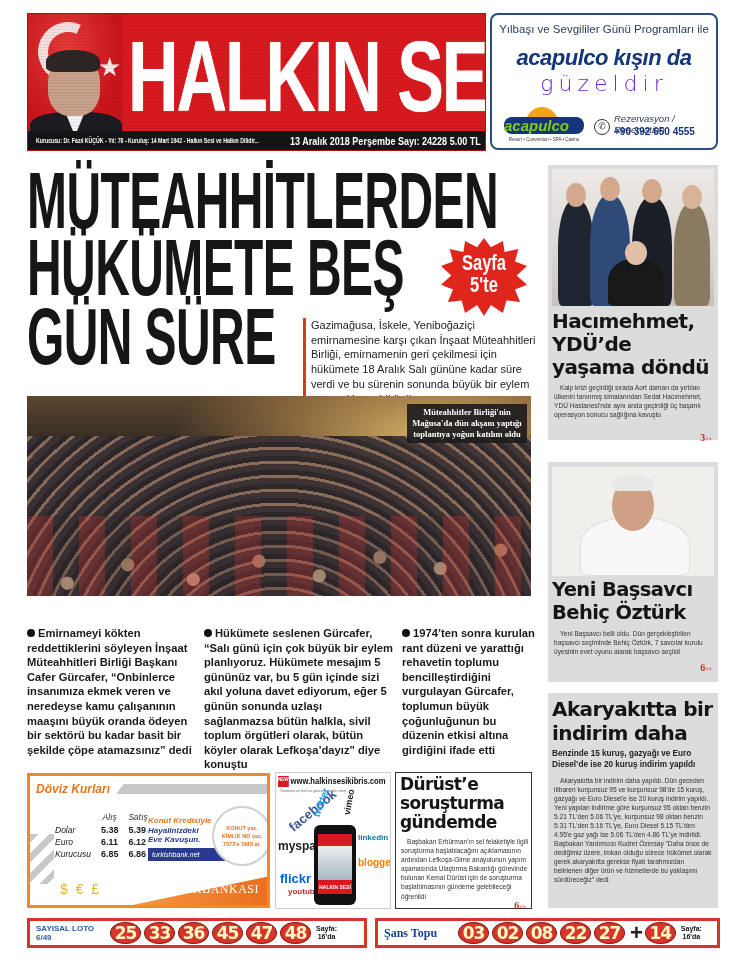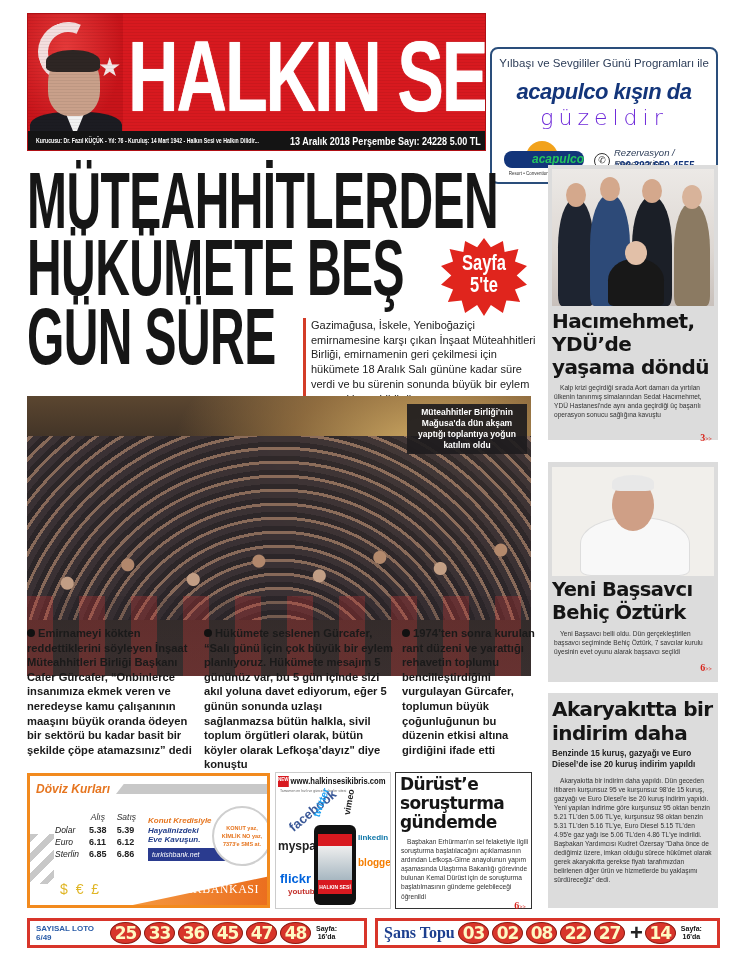--- a/index.html
+++ b/index.html
@@ -16,47 +16,47 @@
   .portrait-head { position: absolute; left: 18px; top: 10px; width: 52px; height: 62px; background: #c9a08a; border-radius: 45% 45% 40% 40%; }
   .portrait-hair { position: absolute; left: 16px; top: 6px; width: 54px; height: 22px; background: #2e2624; border-radius: 50% 50% 20% 20%; }
   .portrait-suit { position: absolute; left: 0; top: 68px; width: 92px; height: 32px; background: #1c1c22; border-radius: 40% 40% 0 0; }
   .portrait-shirt { position: absolute; left: 36px; top: 70px; width: 18px; height: 22px; background: #f2f2f2; clip-path: polygon(0 0, 100% 0, 50% 100%); }
   .masthead-title { position: absolute; left: 100px; top: 6px; width: 355px; height: 112px; color: #fff; font-family: "Liberation Sans", sans-serif; font-weight: 900; font-size: 100px; line-height: 112px; letter-spacing: -3px; transform: scaleX(0.7); transform-origin: left center; white-space: nowrap; text-shadow: 0 0 1px #fff; }
   .masthead-bar { position: absolute; left: 0; bottom: 0; width: 100%; height: 19px; background: #141414; color: #fff; display: flex; align-items: center; padding: 0 8px; white-space: nowrap; }
   .masthead-founder { font-size: 6.5px; font-weight: 700; transform: scaleX(0.8); transform-origin: left center; width: 260px; }
   .masthead-issue { font-size: 11px; font-weight: 700; margin-left: -6px; transform: scaleX(0.82); transform-origin: left center; }
 
   
-  .ad-acapulco { position: absolute; left: 490px; top: 13px; width: 228px; height: 137px; border: 2px solid #2a4e7b; border-radius: 8px; background: #fff; margin-top: 34px; }
+  .ad-acapulco { position: absolute; left: 490px; top: 13px; width: 228px; height: 137px; border: 2px solid #2a4e7b; border-radius: 8px; background: #fff; }
   .ad-acapulco .line1 { position: absolute; top: 8px; left: 0; width: 100%; text-align: center; font-size: 11.5px; color: #2d3d58; }
   .ad-acapulco .line2 { position: absolute; top: 30px; left: 0; width: 100%; text-align: center; font-size: 22px; font-weight: 700; font-style: italic; color: #13357a; letter-spacing: -0.5px; }
   .ad-acapulco .line3 { position: absolute; top: 56px; left: 0; width: 100%; text-align: center; font-size: 22px; color: #6d28d9; letter-spacing: 5px; font-family: "DejaVu Sans", sans-serif; font-weight: 300; }
   .ad-logo { position: absolute; left: 12px; top: 92px; width: 80px; height: 40px; }
   .ad-logo-sun { position: absolute; left: 22px; top: 0; width: 32px; height: 16px; background: #f2a21b; border-radius: 16px 16px 0 0; }
-  .ad-logo-text { position: absolute; left: 0; top: 10px; width: 80px; text-align: right; font-size: 12px; font-weight: 900; font-style: italic; color: #22c55e; background: #13357a; border-radius: 8px; line-height: 17px; }
+  .ad-logo-text { position: absolute; left: 0; top: 10px; width: 80px; text-align: left; font-size: 15px; font-weight: 900; font-style: italic; color: #84cc16; background: #13357a; border-radius: 8px; line-height: 17px; }
   .ad-logo-sub { position: absolute; left: 0; top: 30px; width: 80px; text-align: center; font-size: 4.5px; color: #333; }
   .ad-phone-icon { position: absolute; left: 102px; top: 104px; width: 16px; height: 16px; border: 1.5px solid #333; border-radius: 50%; font-size: 9px; line-height: 13px; text-align: center; color: #333; }
   .ad-res { position: absolute; left: 122px; top: 98px; font-size: 9.5px; font-style: italic; color: #2d3d58; }
   .ad-phone { position: absolute; left: 122px; top: 111px; font-size: 10px; font-weight: 700; color: #13357a; }
 
   
   .headline { position: absolute; left: 27px; top: 165px; width: 510px; font-family: "Liberation Sans", sans-serif; font-weight: 900; color: #161616; white-space: nowrap; }
   .headline .hl { position: absolute; left: 0; font-size: 80px; line-height: 72px; transform: scaleX(0.6); transform-origin: left top; letter-spacing: -1px; }
   .hl1 { top: 0; }
   .hl2 { top: 67px; }
   .hl3 { top: 136px; }
   .burst { position: absolute; left: 441px; top: 238px; width: 86px; height: 78px; background: #e0251d; clip-path: polygon(50% 0%,58% 12%,72% 4%,74% 18%,90% 14%,86% 30%,100% 36%,88% 48%,100% 60%,86% 66%,92% 82%,76% 80%,72% 96%,58% 86%,50% 100%,42% 86%,28% 96%,24% 80%,8% 82%,14% 66%,0% 60%,12% 48%,0% 36%,14% 30%,10% 14%,26% 18%,28% 4%,42% 12%); }
   .burst-text { position: absolute; left: 441px; top: 252px; width: 86px; text-align: center; color: #fff; font-weight: 900; font-size: 22px; line-height: 22px; transform: scaleX(0.75); }
   .lead { position: absolute; left: 303px; top: 318px; width: 236px; border-left: 3px solid #d33c28; padding-left: 5px; font-size: 11px; line-height: 14.7px; color: #222; }
 
   
-  .main-photo { position: absolute; left: 27px; top: 396px; width: 504px; height: 280px; overflow: hidden;
+  .main-photo { position: absolute; left: 27px; top: 396px; width: 504px; height: 200px; overflow: hidden;
     background:
       radial-gradient(ellipse at 80% 20%, rgba(230,190,110,0.9) 0%, rgba(200,150,80,0.5) 25%, transparent 45%),
-      linear-gradient(180deg, #5b4630 0%, #3a2e24 20%, #2a2522 40%, #3d3230 100%); }
+      linear-gradient(180deg, #5b4630 0%, #3a2e24 20%, #2a2522 40%, #3d3230 100%); font-family: Liberation Serif, serif; }
   .crowd { position: absolute; left: 0; top: 40px; width: 100%; height: 184px;
     background:
       radial-gradient(circle at 8% 80%, #caa58a 0 6px, transparent 7px),
       radial-gradient(circle at 20% 70%, #b88d70 0 6px, transparent 7px),
       radial-gradient(circle at 33% 78%, #caa58a 0 6px, transparent 7px),
       radial-gradient(circle at 46% 68%, #b88d70 0 6px, transparent 7px),
       radial-gradient(circle at 58% 76%, #caa58a 0 6px, transparent 7px),
       radial-gradient(circle at 70% 66%, #b88d70 0 6px, transparent 7px),
       radial-gradient(circle at 82% 72%, #caa58a 0 6px, transparent 7px),
       radial-gradient(circle at 94% 62%, #b88d70 0 6px, transparent 7px),
@@ -126,21 +126,21 @@
 
   .durust { position: absolute; left: 395px; top: 772px; width: 137px; height: 137px; border: 1px solid #333; background: #fff; }
   .durust-title { position: absolute; left: 4px; top: 2px; font-family: "DejaVu Sans", sans-serif; font-weight: 900; font-size: 17px; line-height: 19px; letter-spacing: -0.6px; color: #151515; }
   .durust-text { position: absolute; left: 5px; top: 64px; width: 128px; font-size: 6.6px; line-height: 9.1px; color: #333; text-indent: 6px; }
 
   
   .lotto { position: absolute; top: 918px; height: 30px; border: 3px solid #d8352a; background: #fff; display: flex; align-items: center; }
   .lotto-left { left: 27px; width: 340px; }
   .lotto-right { left: 375px; width: 345px; }
   .lotto-logo { width: 80px; font-size: 9px; font-weight: 900; color: #2a5ca8; padding-left: 6px; }
-  .lotto-logo .sans { color: #1c3f8f; font-family: "Liberation Serif", serif; font-size: 16px; }
+  .lotto-logo .sans { color: #1c3f8f; font-family: "Liberation Serif", serif; font-size: 12px; }
   .ball { width: 31px; height: 22px; border-radius: 50%; background: #d8352a; border: 1px solid #8b1a12; color: #fef9c3; font-weight: 900; font-size: 17px; line-height: 21px; text-align: center; margin-right: 3px; font-family: "DejaVu Sans", sans-serif; letter-spacing: -1px; }
   .plus { font-size: 22px; font-weight: 900; color: #222; margin: 0 2px; line-height: 22px; }
   .lotto-page { font-size: 7px; font-weight: 700; line-height: 8px; text-align: center; margin-left: 2px; }
 </style>
 </head>
 <body>
 
 <div class="masthead">
   <div class="flag">
     <div class="flag-crescent"></div>
@@ -249,21 +249,21 @@
       <td class="cur">Dolar</td>
       <td>5.38</td>
       <td>5.39</td>
     </tr>
     <tr>
       <td class="cur">Euro</td>
       <td>6.11</td>
       <td>6.12</td>
     </tr>
     <tr>
-      <td class="cur">Sterlin</td>
+      <td class="cur">Kurucusu</td>
       <td>6.85</td>
       <td>6.86</td>
     </tr>
   </tbody>
     </table>
   <div class="coins">$ € £</div>
   <div class="konut">
     <div class="k1">Konut Kredisiyle</div>
     <div class="k2">Hayalinizdeki</div>
     <div class="k2">Eve Kavuşun.</div>

